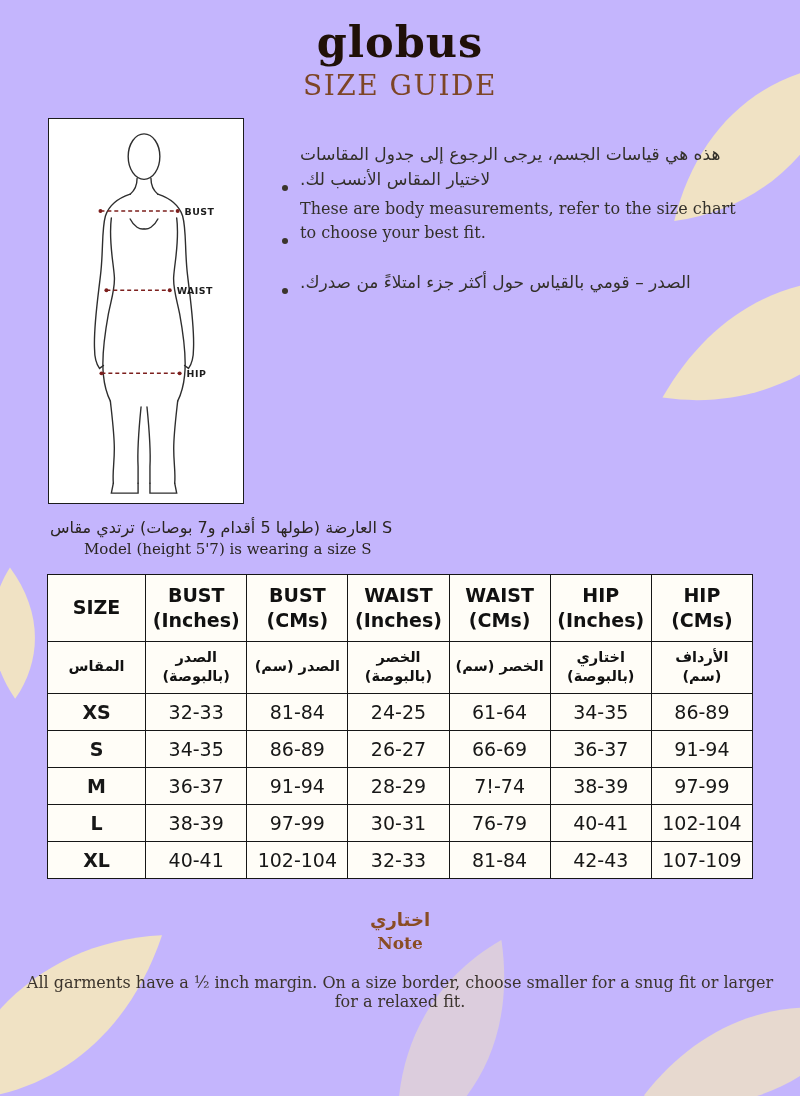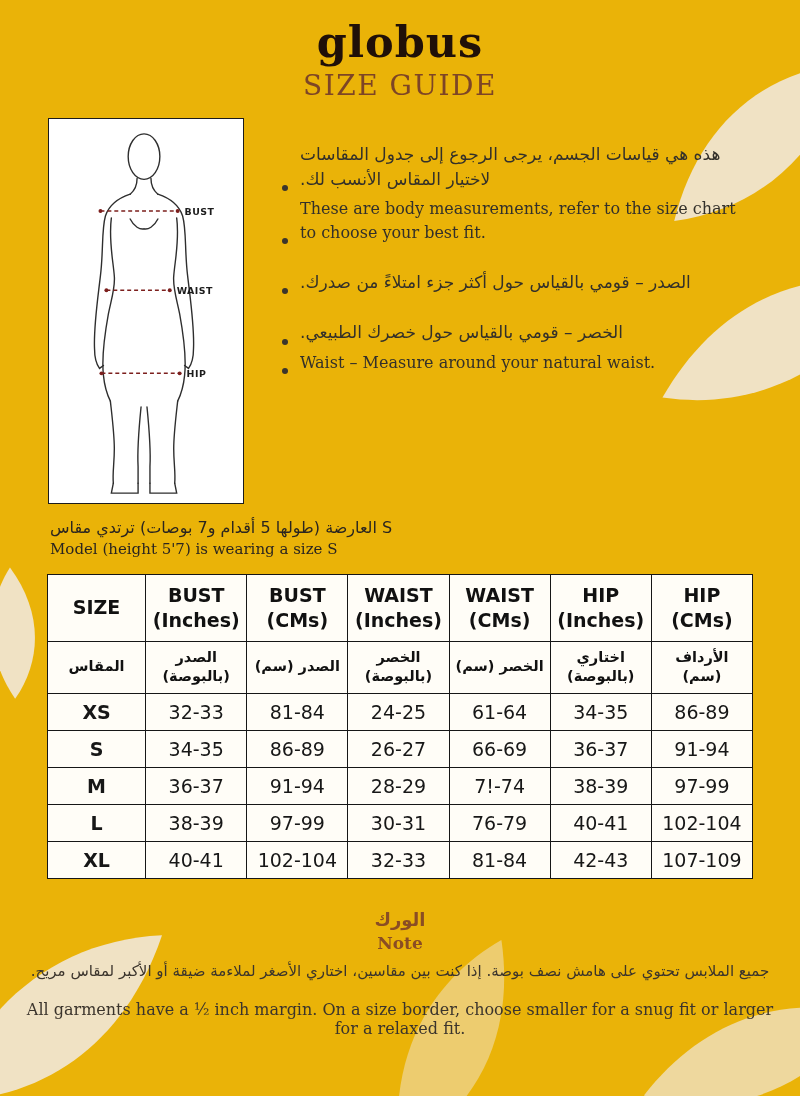--- a/index.html
+++ b/index.html
@@ -1,18 +1,18 @@
 <!DOCTYPE html>
 <html><head>
 <meta charset="utf-8">
 <style>
   * { margin:0; padding:0; box-sizing:border-box; }
   html,body { width:800px; height:1096px; }
   body { font-family:"DejaVu Sans", sans-serif; }
-  .page { position:relative; width:800px; height:1096px; background:#eab308; overflow:hidden; }
+  .page { position:relative; width:800px; height:1096px; background:#c4b5fd; overflow:hidden; }
 
   
   .leaf { position:absolute; z-index:0; }
   .leaf path { fill:#f0e2c4; }
   .leaf-tr { top:46px; right:-36px; width:150px; height:195px; transform:rotate(10deg); }
   .leaf-r  { top:235px; right:-60px; width:165px; height:214px; transform:rotate(26deg); }
   .leaf-l  { top:578px; left:-30px; width:84px; height:109px; transform:rotate(140deg); }
   .leaf-bl { bottom:-34px; left:-34px; width:175px; height:227px; transform:rotate(195deg); }
   .leaf-bc { bottom:-46px; left:375px; width:150px; height:195px; transform:rotate(168deg); opacity:.55; }
   .leaf-br { bottom:-55px; right:-30px; width:150px; height:195px; transform:rotate(212deg); opacity:.8; }
@@ -27,21 +27,21 @@
 
   .instructions { flex:1; padding-top:24px; }
   .group { margin-bottom:26px; }
   .b-line { display:flex; align-items:flex-end; margin-bottom:6px; }
   .dot { width:6px; height:6px; border-radius:50%; background:#3b352c; flex:none; margin:9px 12px 0 0; }
   .ar-text { direction:rtl; text-align:left; flex:1; font-size:17px; line-height:1.45; color:#33302a; font-family:"DejaVu Sans", sans-serif; }
   .en-text { flex:1; font-size:16px; line-height:1.45; color:#33302a; font-family:"DejaVu Serif", serif; }
 
   .model-note { position:relative; z-index:2; padding:14px 0 0 50px; }
   .model-ar { font-size:16px; color:#2a2520; }
-  .model-en { font-size:15px; color:#2a2520; font-family:"DejaVu Serif", serif; margin-top:3px; }
+  .model-en { font-size:15px; color:#2a2520; font-family:"DejaVu Serif", serif; margin-top:3px;margin-left:34px; }
 
   table.size-table { position:relative; z-index:2; margin:16px auto 2px auto; width:706px; border-collapse:collapse; background:#fffdf7; }
   .size-table th, .size-table td { border:1.6px solid #161616; text-align:center; vertical-align:middle; }
   .th-en { font-size:19px; font-weight:700; color:#111; padding:8px 2px; line-height:1.3; }
   .th-en .sub { font-weight:700; }
   .th-ar { direction:rtl; font-size:14.5px; font-weight:700; color:#111; padding:6px 3px; line-height:1.35; }
   .size-table td { font-size:19px; color:#171717; padding:7px 2px; }
   td.size-cell { font-weight:700; }
 
   .note-sec { position:relative; z-index:2; text-align:center; margin-top:30px; padding:0 26px; }
@@ -135,30 +135,20 @@
             <span class="dot"></span>
           <div class="en-text">These are body measurements, refer to the size chart to choose your best fit.</div>
           </div>
       </div>
       <div class="group">
         <div class="b-line">
             <span class="dot"></span>
           <div class="ar-text">الصدر – قومي بالقياس حول أكثر جزء امتلاءً من صدرك.</div>
           </div>
       </div>
-      <div class="group">
-        <div class="b-line">
-            <span class="dot"></span>
-          <div class="ar-text">الخصر – قومي بالقياس حول خصرك الطبيعي.</div>
-          </div>
-        <div class="b-line">
-            <span class="dot"></span>
-          <div class="en-text">Waist – Measure around your natural waist.</div>
-          </div>
-      </div>
     </div>
   </div>
 
   <div class="model-note">
     <div class="model-ar">العارضة (طولها 5 أقدام و7 بوصات) ترتدي مقاس S</div>
     <div class="model-en">Model (height 5'7) is wearing a size S</div>
   </div>
 
   <table class="size-table">
     <colgroup>
@@ -254,19 +244,18 @@
         <td>102-104</td>
         <td>32-33</td>
         <td>81-84</td>
         <td>42-43</td>
         <td>107-109</td>
       </tr>
     </tbody>
   </table>
 
   <div class="note-sec">
-    <div class="note-title-ar">الورك</div>
+    <div class="note-title-ar">اختاري</div>
     <div class="note-title-en">Note</div>
-    <div class="note-ar">جميع الملابس تحتوي على هامش نصف بوصة. إذا كنت بين مقاسين، اختاري الأصغر لملاءمة ضيقة أو الأكبر لمقاس مريح.</div>
     <div class="note-en">All garments have a ½ inch margin. On a size border, choose smaller for a snug fit or larger for a relaxed fit.</div>
   </div>
 
 </div>
 
 </body></html>

